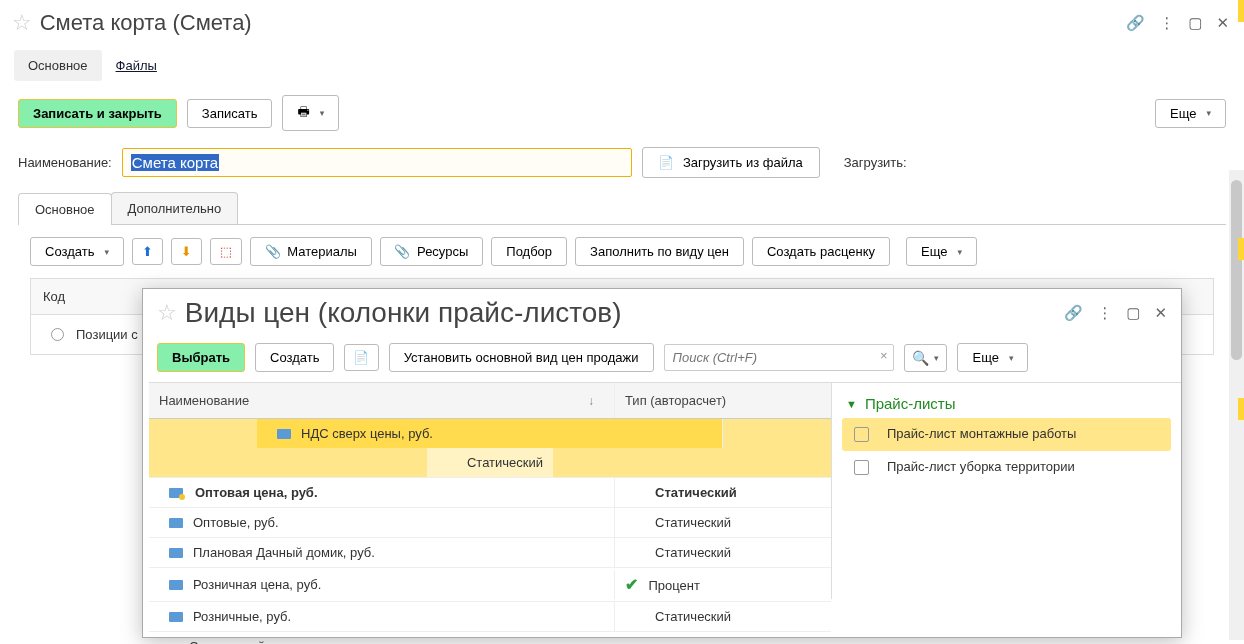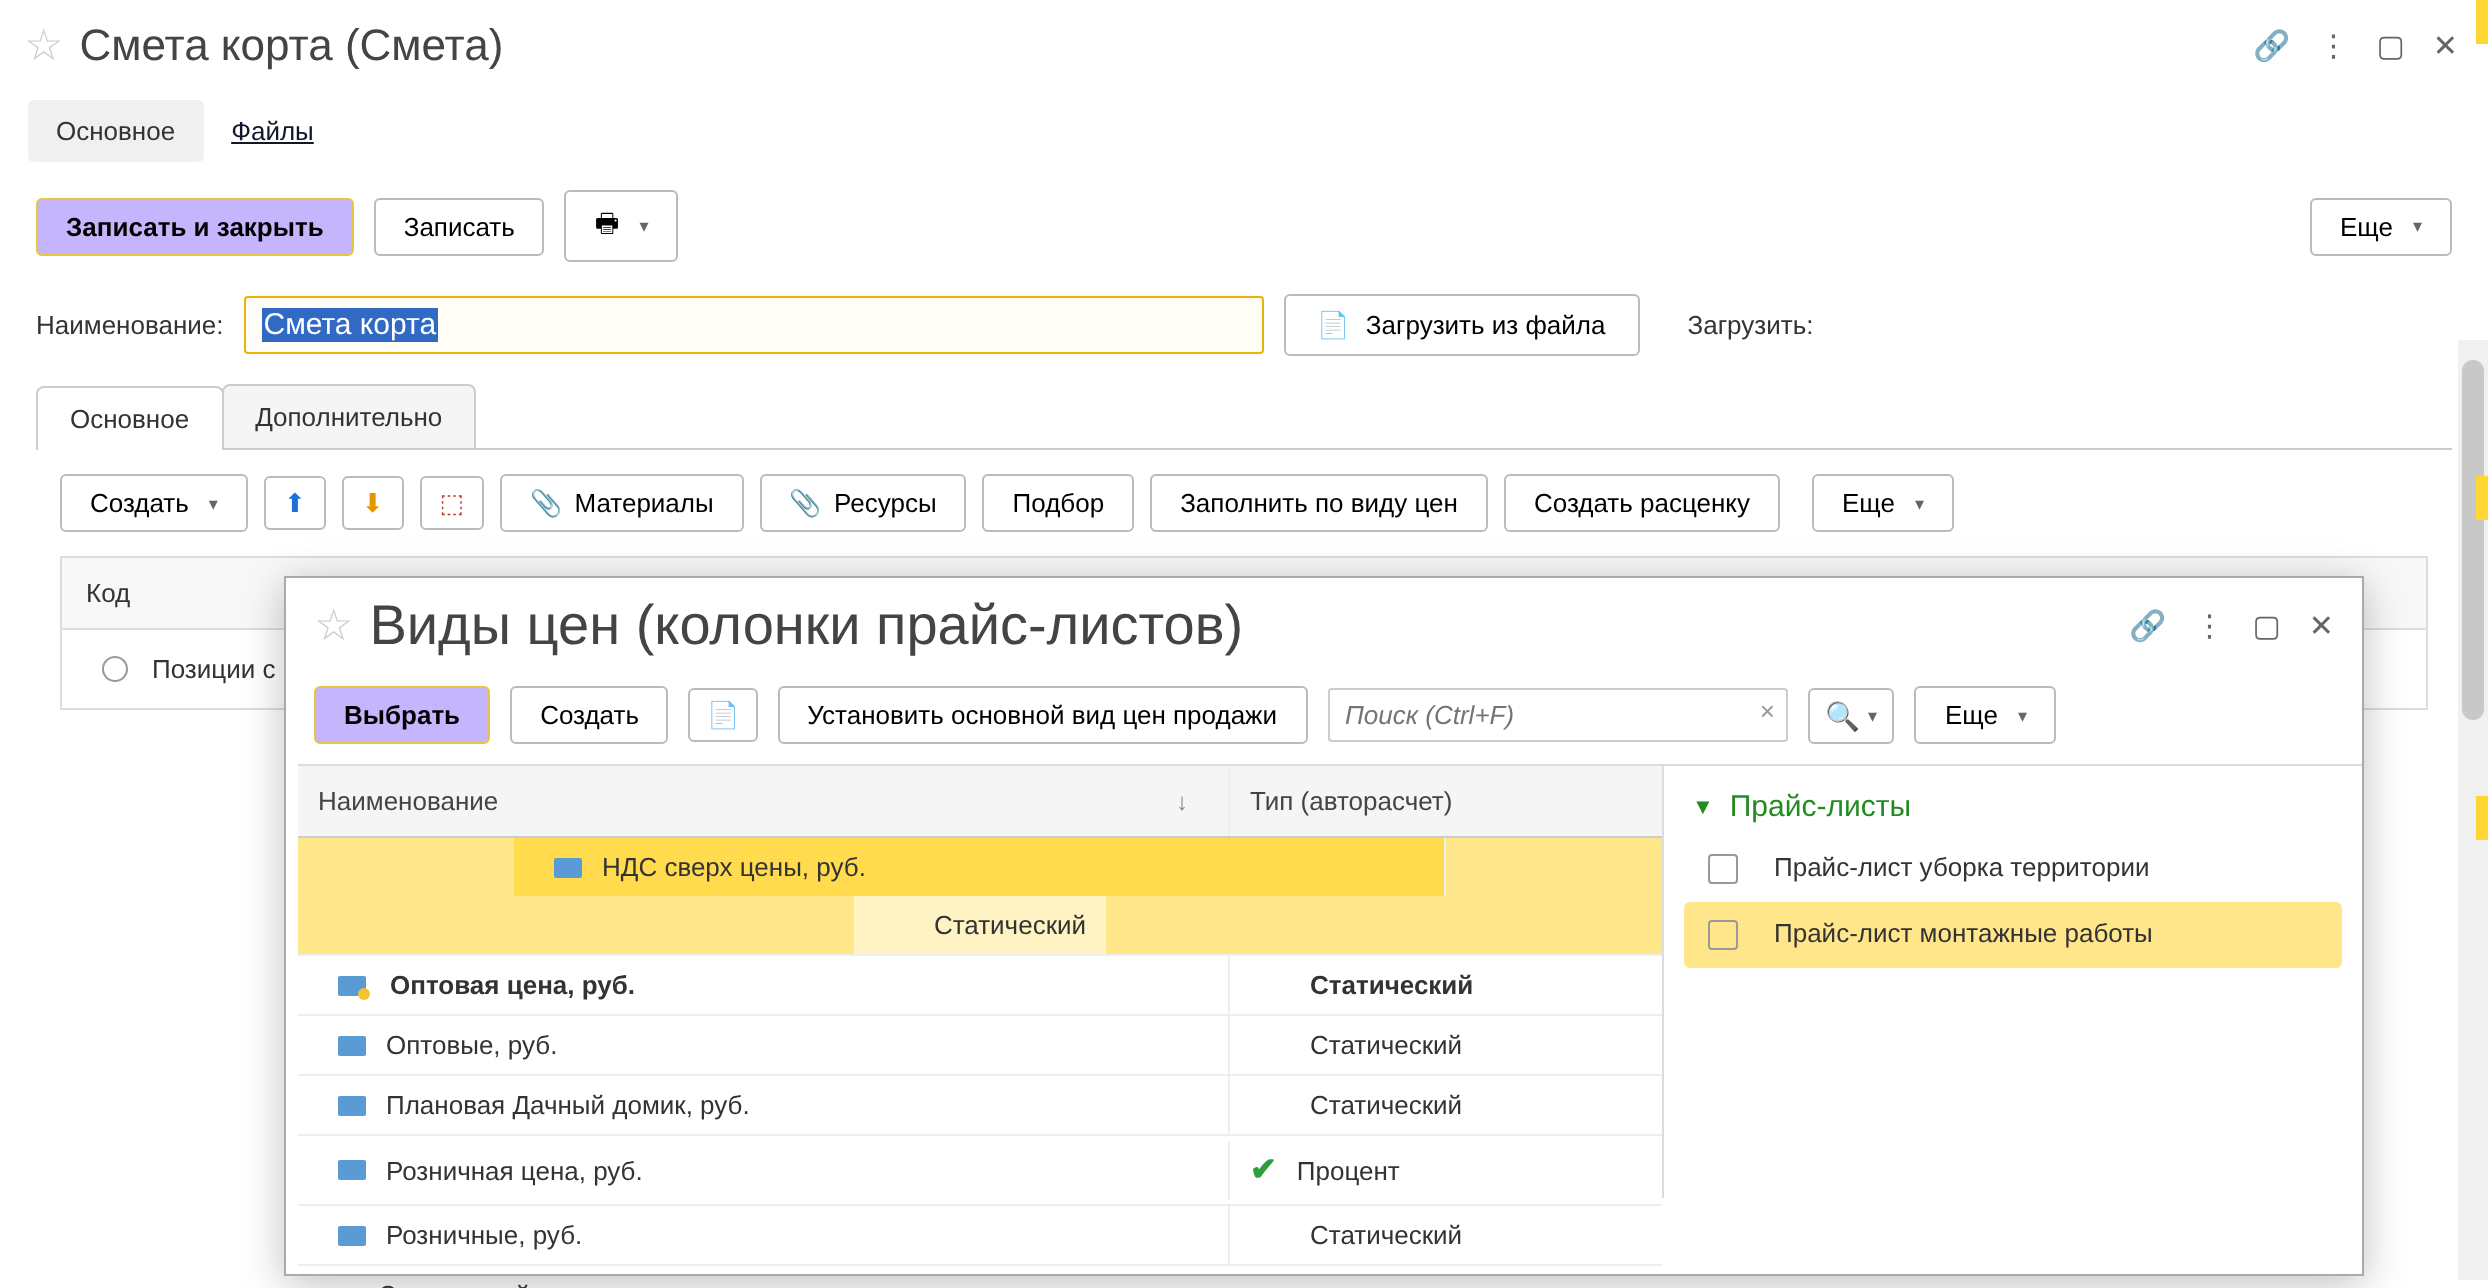--- a/index.html
+++ b/index.html
@@ -11,21 +11,21 @@
 .title-bar h1 { font-size: 22px; font-weight: normal; color: #444; flex: 1; }
 .title-bar .wc { display: flex; gap: 14px; }
 .title-bar .wc span { cursor: pointer; color: #666; font-size: 15px; }
 
 .nav-tabs { display: flex; gap: 0; margin: 4px 0 0 14px; }
 .nav-tabs .tab { padding: 8px 14px; cursor: pointer; color: #0f172a; text-decoration: underline; }
 .nav-tabs .tab.active { background: #f0f0f0; color: #333; text-decoration: none; border-radius: 3px; }
 
 .toolbar { display: flex; gap: 10px; padding: 14px 18px 10px 18px; align-items: center; }
 .btn { border: 1px solid #bbb; background: #fff; padding: 6px 14px; border-radius: 3px; cursor: pointer; font-size: 13px; display: inline-flex; align-items: center; gap: 6px; }
-.btn.primary { background: #c4b5fd; border-color: #e6c540; font-weight: bold; }
+.btn.primary { background: #86efac; border-color: #e6c540; font-weight: bold; }
 .btn.caret::after { content: "▾"; font-size: 9px; color: #666; margin-left: 4px; }
 .toolbar .spacer { flex: 1; }
 
 .form-row { display: flex; align-items: center; gap: 10px; padding: 6px 18px 14px 18px; }
 .form-row label { font-size: 13px; }
 .text-input { border: 1px solid #eab308; background: #fffdf5; padding: 5px 8px; width: 510px; font-size: 15px; border-radius: 2px; }
 .text-input .sel { background: #316ac5; color: #fff; padding: 0 1px; }
 .btn.load { border: 1px solid #bbb; padding: 7px 16px; display: inline-flex; gap: 8px; align-items: center; }
 
 .subtabs { display: flex; margin: 0 18px; border-bottom: 1px solid #ccc; }
@@ -258,27 +258,27 @@
             </div>
           </div>
       </div>
 
       <div class="side-panel">
         <div class="side-header">
           <span class="chev">▼</span>
           <span>Прайс-листы</span>
         </div>
         <div id="side-items">
+            <div class="pl-item sel">
+              <span class="cb"></span>
+              <span class="lbl">Прайс-лист монтажные работы</span>
+            </div>
             <div class="pl-item">
               <span class="cb"></span>
               <span class="lbl">Прайс-лист уборка территории</span>
-            </div>
-            <div class="pl-item sel">
-              <span class="cb"></span>
-              <span class="lbl">Прайс-лист монтажные работы</span>
             </div>
           </div>
       </div>
     </div>
   </div>
 
   <div class="scrollbar-y" style="top:170px;height:470px">
     <div class="thumb"></div>
   </div>
   <div class="yellow-marks">

